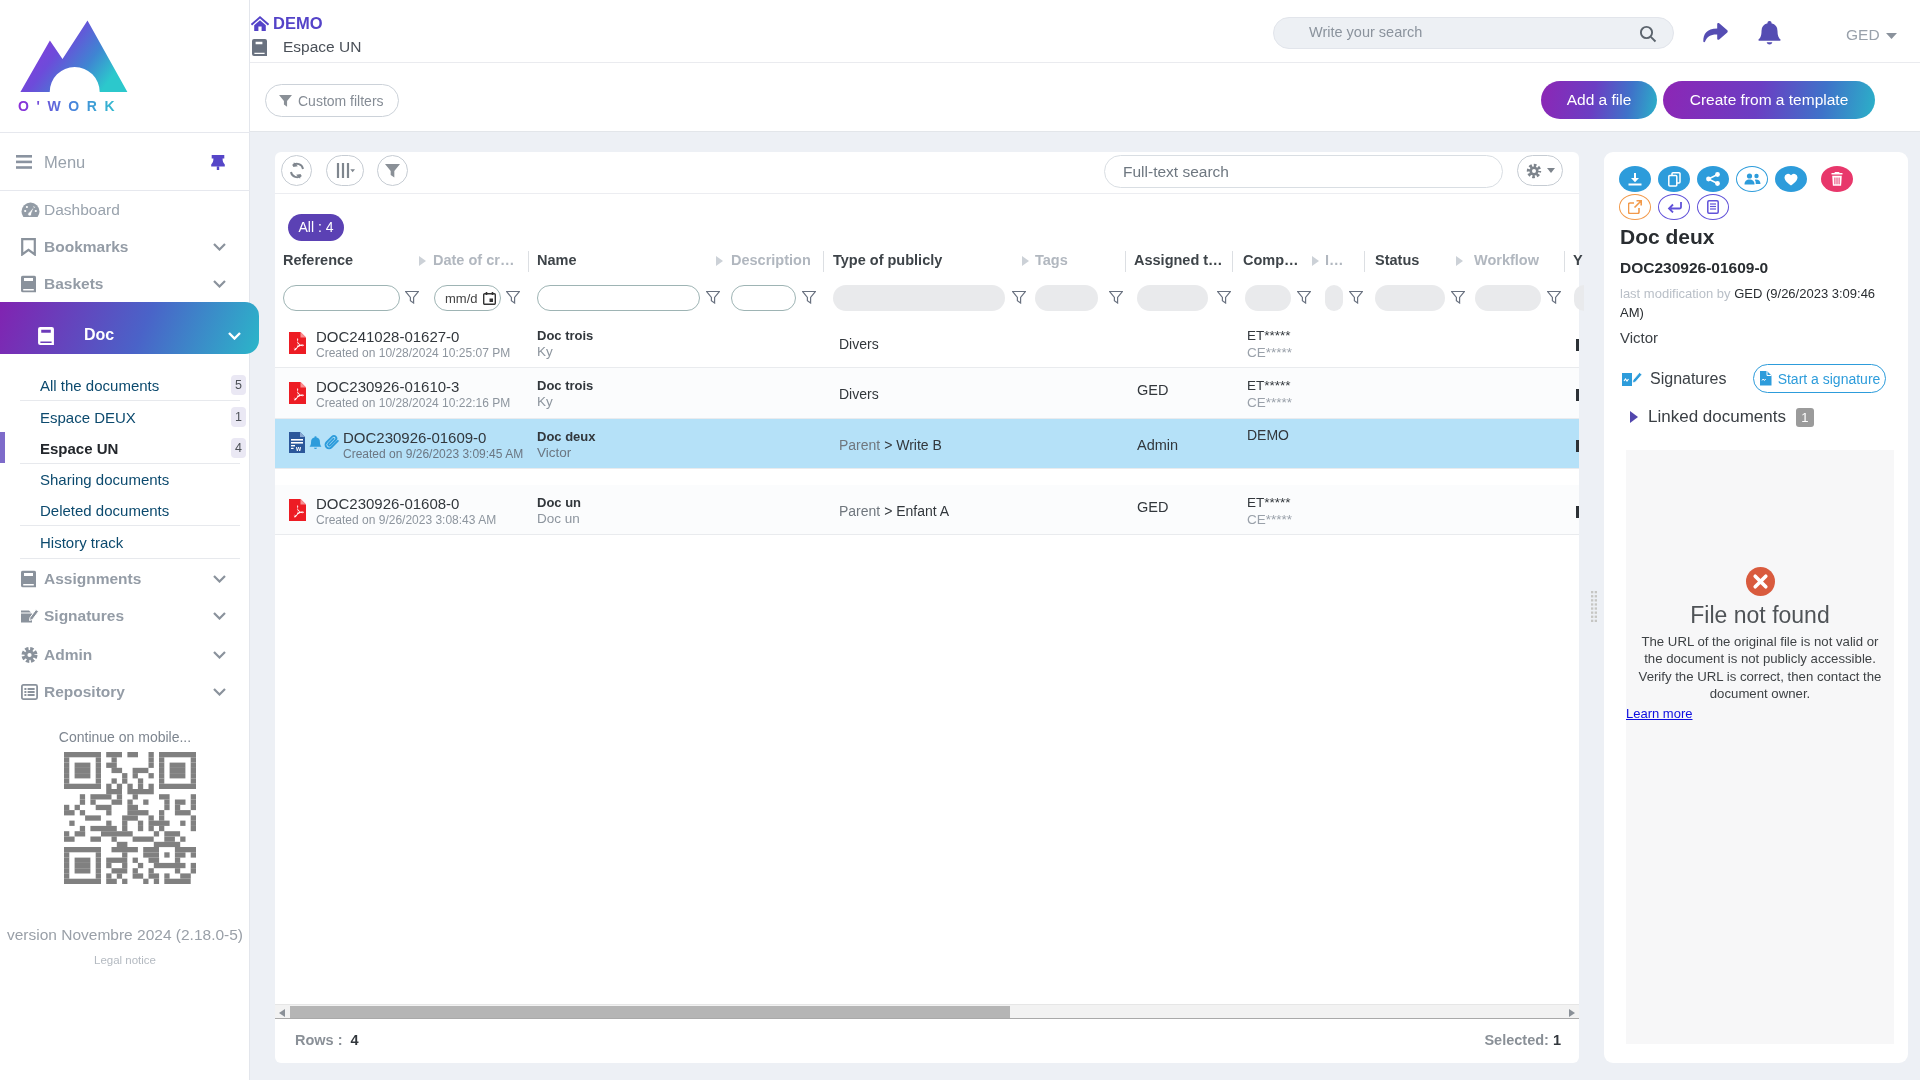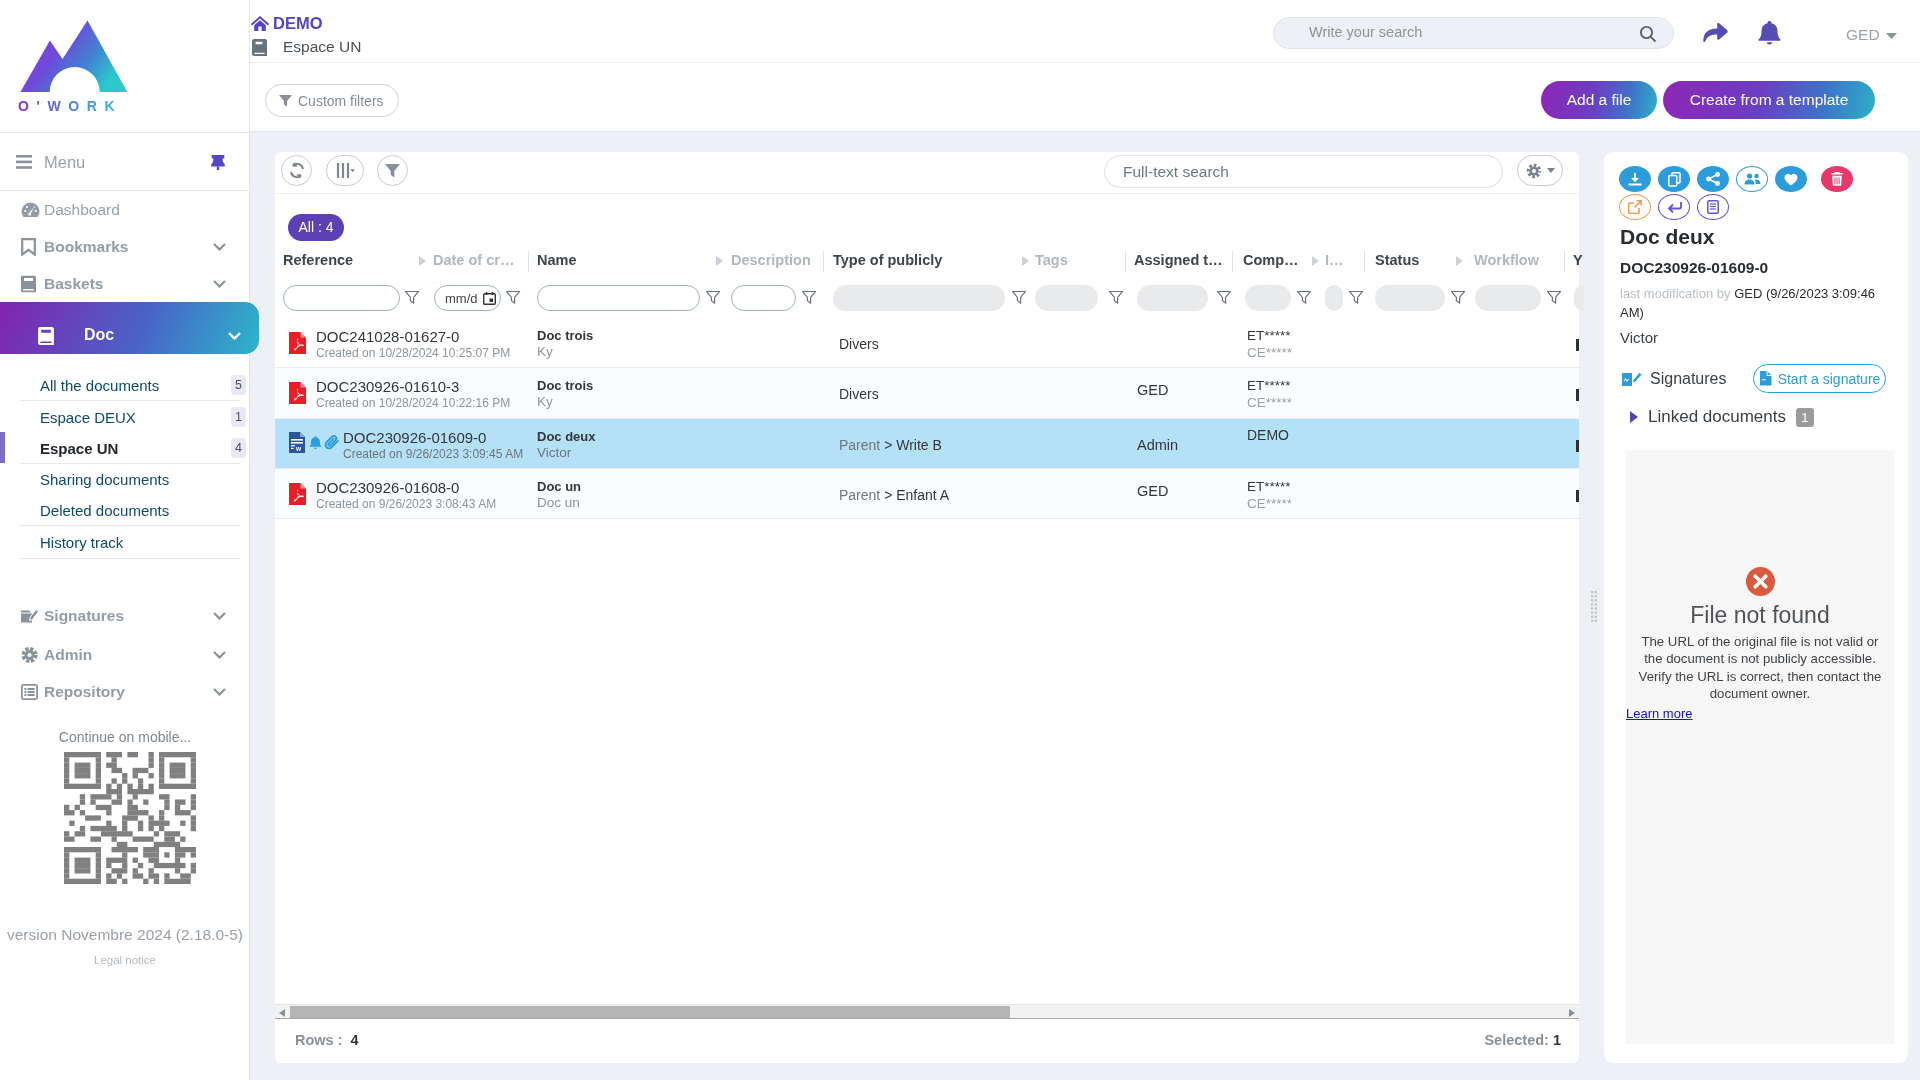--- a/index.html
+++ b/index.html
@@ -187,20 +187,29 @@
       </div>
   <div class="smi" style="top:494px">
         <span class="lb">Deleted documents</span>
       </div>
   <div class="sep" style="top:525px"></div>
   <div class="smi" style="top:526px">
         <span class="lb">History track</span>
       </div>
   <div class="sep" style="top:558px"></div>
 
+  <div class="mi" style="top:560px">
+    <svg class="ic" width="15" height="17" viewBox="0 0 15 17">
+          <path d="M2 0 H13 A2 2 0 0 1 15 2 V17 H2 A2 2 0 0 1 0 15 V2 A2 2 0 0 1 2 0 Z M3 2.6 H12 V5.4 H3 Z M2.2 13.6 H12.8 V15 H2.2 Z" fill="#8a929c" fill-rule="evenodd"></path>
+        </svg>
+    <span class="lb">Assignments</span>
+    <svg class="ch" width="13" height="8">
+          <path d="M1 1 L6.5 6.5 L12 1" stroke="#8a929c" stroke-width="2.2" fill="none"></path>
+        </svg>
+  </div>
   <div class="mi" style="top:597px">
     <svg class="ic" width="18" height="17" viewBox="0 0 18 17">
           <path d="M0 3 H8 L10 5 H0 Z M0 6 H11 V15 H0 Z" fill="#8a929c"></path>
           <path d="M9 10 L15 2 L17.5 4 L11.5 12 L8.5 13 Z" fill="#8a929c" stroke="#fff" stroke-width="1"></path>
         </svg>
     <span class="lb">Signatures</span>
     <svg class="ch" width="13" height="8">
           <path d="M1 1 L6.5 6.5 L12 1" stroke="#8a929c" stroke-width="2.2" fill="none"></path>
         </svg>
   </div>
@@ -619,21 +628,21 @@
         </svg>
     <span class="r-ref" style="left:68px;top:10px">DOC230926-01609-0</span>
     <span class="r-sub" style="left:68px;top:28px;color:#6b7682">Created on 9/26/2023 3:09:45 AM</span>
     <span class="r-nm" style="top:10px">Doc deux</span>
     <span class="r-nm2" style="top:26px;color:#6b7682">Victor</span>
     <span class="r-ty" style="top:18px"><span style="color:#70777e">Parent</span> &gt; <b style="font-weight:normal">Write B</b></span>
     <span class="r-as" style="top:18px">Admin</span>
     <span class="r-c1" style="top:8px;font-size:14px">DEMO</span>
     <div class="edgemark" style="top:21px"></div>
   </div>
-  <div class="trow" style="top:317px;background:#fbfcfd">
+  <div class="trow" style="top:333px;background:#fbfcfd">
     <svg class="abs" style="left:14px;top:14px" width="17" height="22" viewBox="0 0 17 22">
           <path d="M0 0 H11.5 L17 5.5 V22 H0 Z" fill="#ed1c24"></path>
           <path d="M11.5 0 L17 5.5 H11.5 Z" fill="#f98e90"></path>
           <path d="M8.5 6.2 c0.9 0 0.9 1.7 0.15 3.6 c0.75 1.3 1.8 2.3 2.9 2.9 c1.9 -0.4 3.3 -0.2 3.4 0.6 c0.1 0.8 -1.6 1.1 -3.2 0.55 c-1.3 0.55 -2.6 1.05 -3.6 2.5 c-0.85 1.6 -2.2 2.6 -2.8 1.9 c-0.55 -0.75 0.55 -1.9 2.2 -2.6 c0.6 -1.1 1.15 -2.3 1.45 -3.6 c-0.7 -1.1 -1.1 -2.3 -0.95 -3.4 c0.1 -1.7 0.3 -2.45 0.45 -2.45 Z M8.4 8 c-0.2 0.75 -0.1 1.6 0.2 2.4 c0.25 -1.05 0.3 -2 -0.2 -2.4 Z M8.9 11.7 c-0.25 0.95 -0.6 1.85 -1 2.65 c0.85 -0.75 1.75 -1.3 2.7 -1.65 c-0.65 -0.3 -1.2 -0.6 -1.7 -1 Z M5.9 15.6 c-0.8 0.45 -1.3 0.95 -1.1 1.15 c0.2 0.2 0.75 -0.35 1.1 -1.15 Z M12.7 13.1 c0.75 0.25 1.5 0.25 1.45 0.05 c-0.05 -0.25 -0.75 -0.3 -1.45 -0.05 Z" fill="#fff"></path>
         </svg>
     <span class="r-ref" style="left:41px;top:10px">DOC230926-01608-0</span>
     <span class="r-sub" style="left:41px;top:28px">Created on 9/26/2023 3:08:43 AM</span>
     <span class="r-nm" style="top:10px">Doc un</span>
     <span class="r-nm2" style="top:26px">Doc un</span>
     <span class="r-ty" style="top:18px"><span style="color:#70777e">Parent</span> &gt; <b style="font-weight:normal">Enfant A</b></span>

